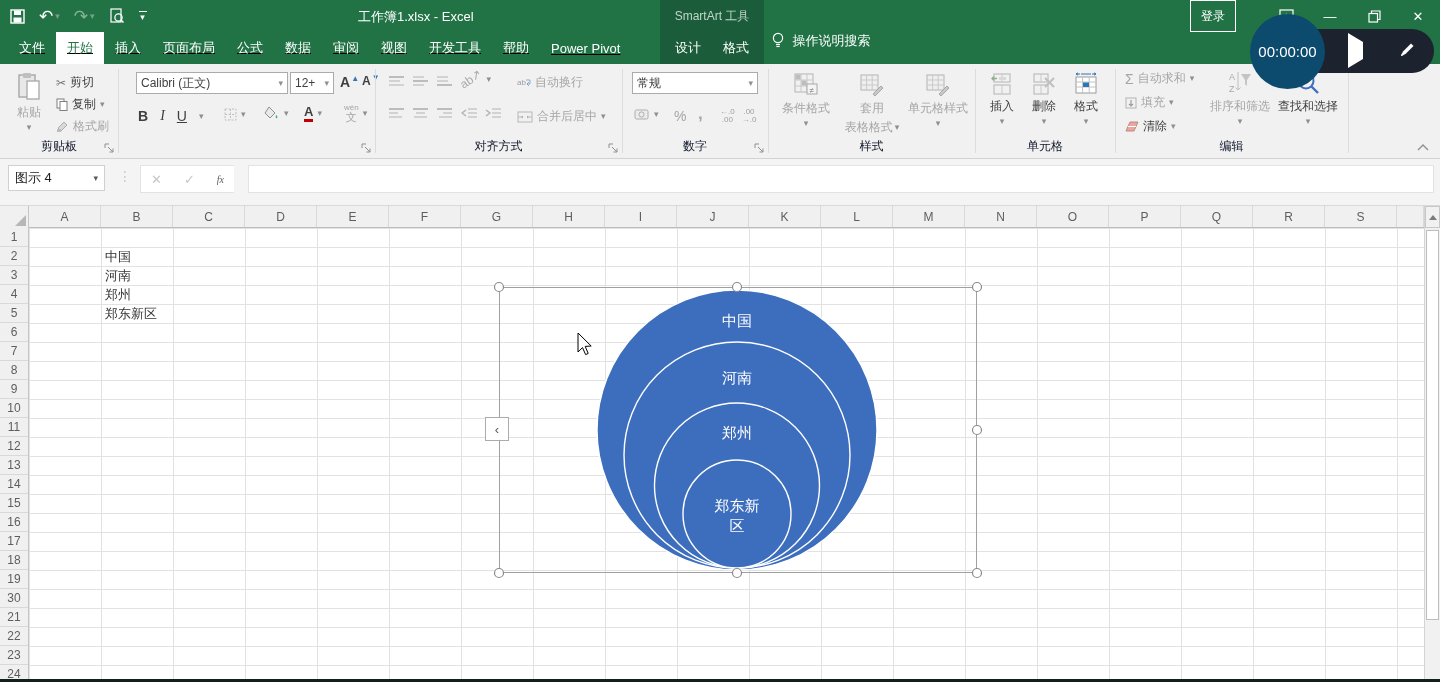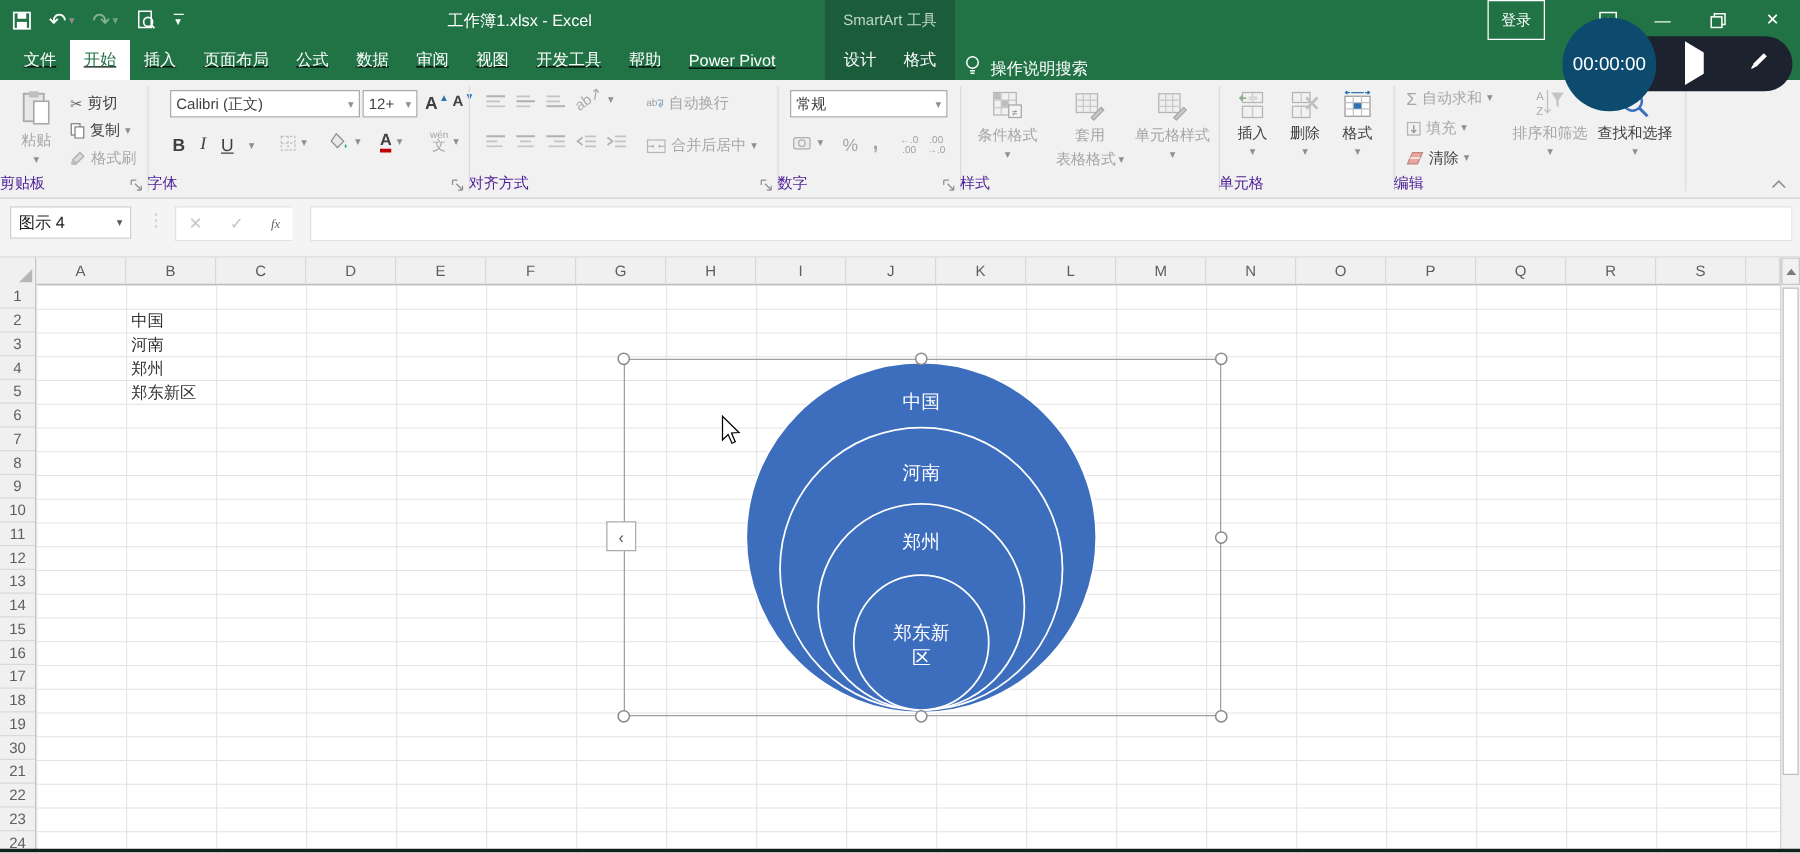--- a/index.html
+++ b/index.html
@@ -19,26 +19,26 @@
 
   
   .tabrow{left:0;top:32px;width:1440px;height:32px;background:#217346;display:flex;align-items:stretch;z-index:4;}
   .tabs{display:flex;align-items:stretch;padding-left:8px;text-decoration:underline;}
   .tab{padding:0 11px;display:flex;align-items:center;font-size:13px;color:#fff;white-space:nowrap;cursor:default;}
   .tab.active{background:#fff;color:#217346;}
   .tab-spacer{width:130px;}
   .ctx-block{left:660px;top:0;width:104px;height:64px;background:#1B5C3B;z-index:5;display:flex;flex-direction:column;}
   .ctx-title{height:32px;display:flex;align-items:center;justify-content:center;font-size:12px;color:#BFD6C9;white-space:nowrap;}
   .ctx-tabs{height:32px;display:flex;align-items:stretch;justify-content:center;}
-  .tellme{display:flex;align-items:flex-end;gap:7px;font-size:13px;color:#fff;padding:0 10px;}
+  .tellme{display:flex;align-items:flex-start;gap:7px;font-size:13px;color:#fff;padding:0 10px;}
 
   
   .ribbon{left:0;top:64px;width:1440px;height:94px;background:#F1F1F1;border-bottom:1px solid #D2D2D2;z-index:3;font-size:12px;color:#3F3F3F;}
   .vsep{position:absolute;top:5px;width:1px;height:84px;background:#DCDCDC;}
-  .grp-label{position:absolute;bottom:3px;left:0;right:0;font-size:12px;color:#4c1d95;}
+  .grp-label{position:absolute;bottom:3px;left:0;right:0;text-align:center;font-size:12px;color:#0f172a;}
   .grp{position:absolute;top:0;height:94px;}
   .dis{color:#A6A6A6;}
   .dd{font-size:9px;color:#8F8F8F;line-height:1;}
   .bigbtn{position:absolute;display:flex;flex-direction:column;align-items:center;gap:2px;font-size:12px;}
   .row-btn{position:absolute;display:flex;align-items:center;gap:4px;white-space:nowrap;}
   .combo{position:absolute;background:#fff;border:1px solid #ABABAB;display:flex;align-items:center;font-size:12px;padding:0 4px;height:22px;box-sizing:border-box;}
   .combo .dd{margin-left:auto;}
   .bold{font-weight:bold;}
   .italic{font-style:italic;}
   .uline{text-decoration:underline;}
@@ -247,21 +247,20 @@
       <span class="reda" style="color:#3F3F3F;border-bottom-color:#C00000;font-size:13px">A</span>
       <span class="dd">▾</span>
     </div>
     <div class="row-btn dis" style="left:226px;top:40px">
       <span class="phon">
           <span>wén</span>
           <span style="font-size:11px">文</span>
         </span>
       <span class="dd">▾</span>
     </div>
-    <div class="grp-label">字体</div>
     <svg class="launcher" style="left:243px" viewBox="0 0 11 11">
         <path d="M1 1 H5 M1 1 V5" stroke="#8F8F8F" fill="none"></path>
         <path d="M4 4 L9 9 M9 9 V5.5 M9 9 H5.5" stroke="#8F8F8F" fill="none"></path>
       </svg>
   </div>
   <div class="vsep" style="left:375px"></div>
 
   <div class="grp" style="left:375px;width:247px">
     <div class="row-btn" style="left:14px;top:12px;gap:9px">
       <svg width="15" height="10" viewBox="0 0 15 10">

